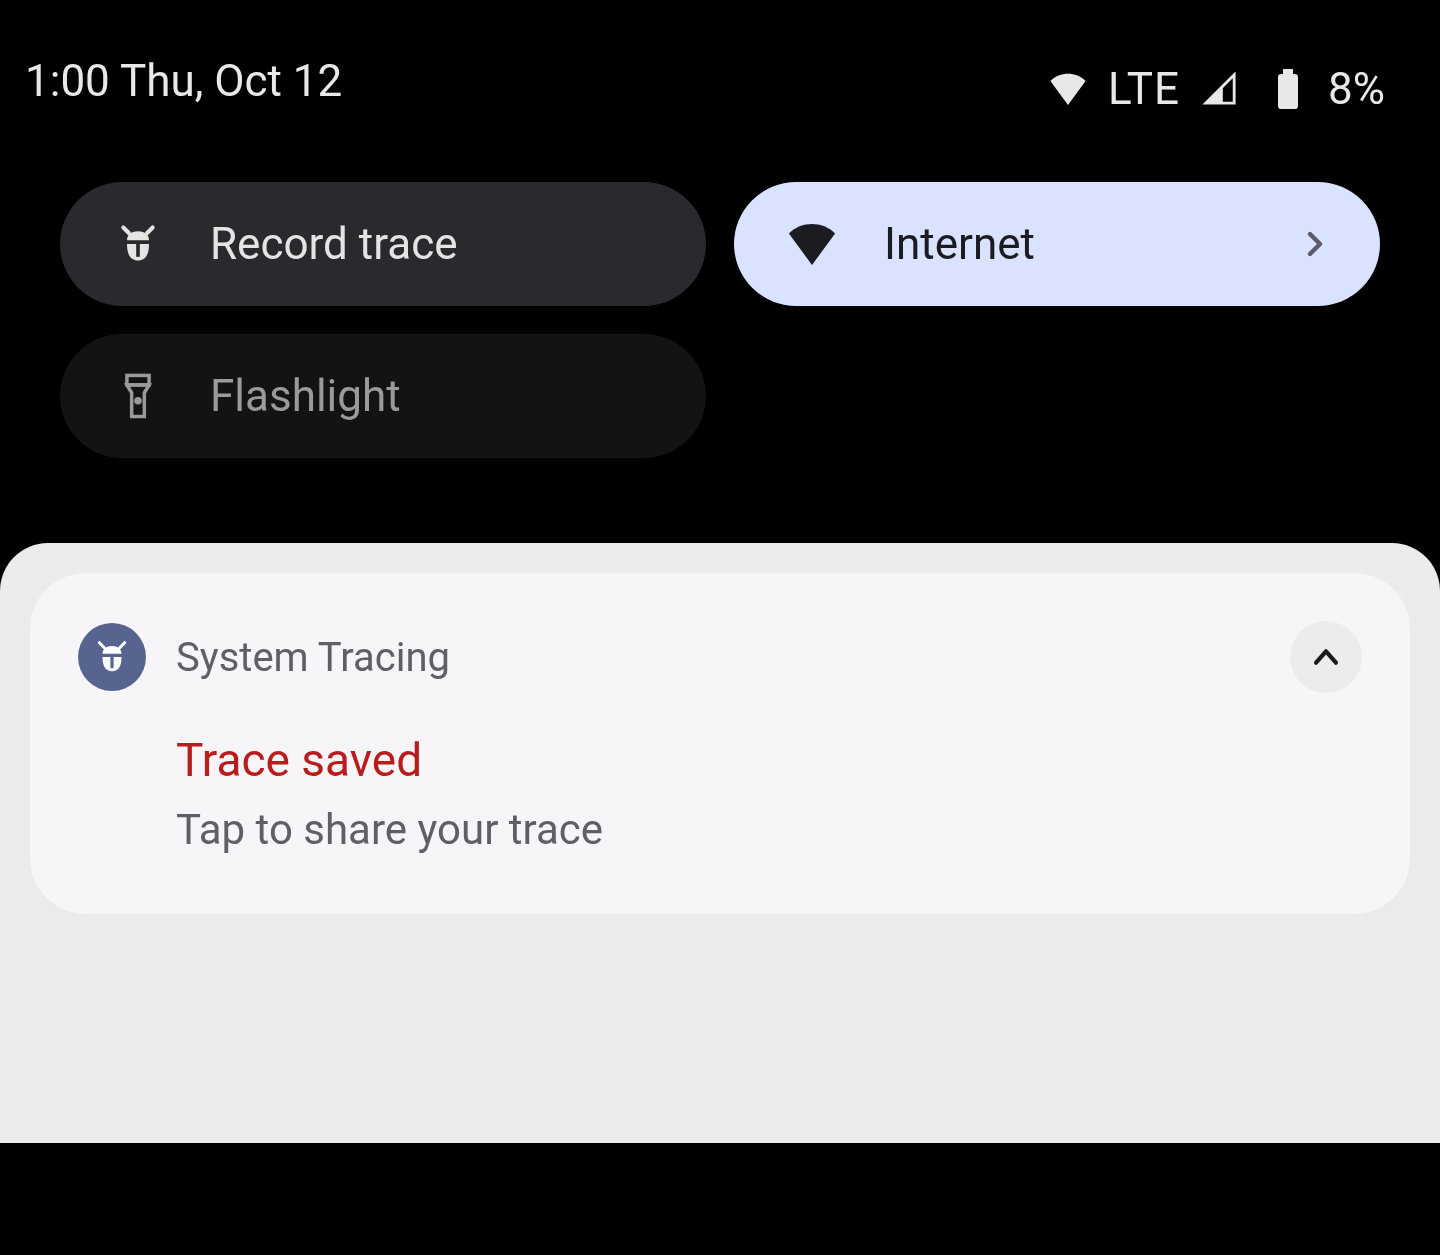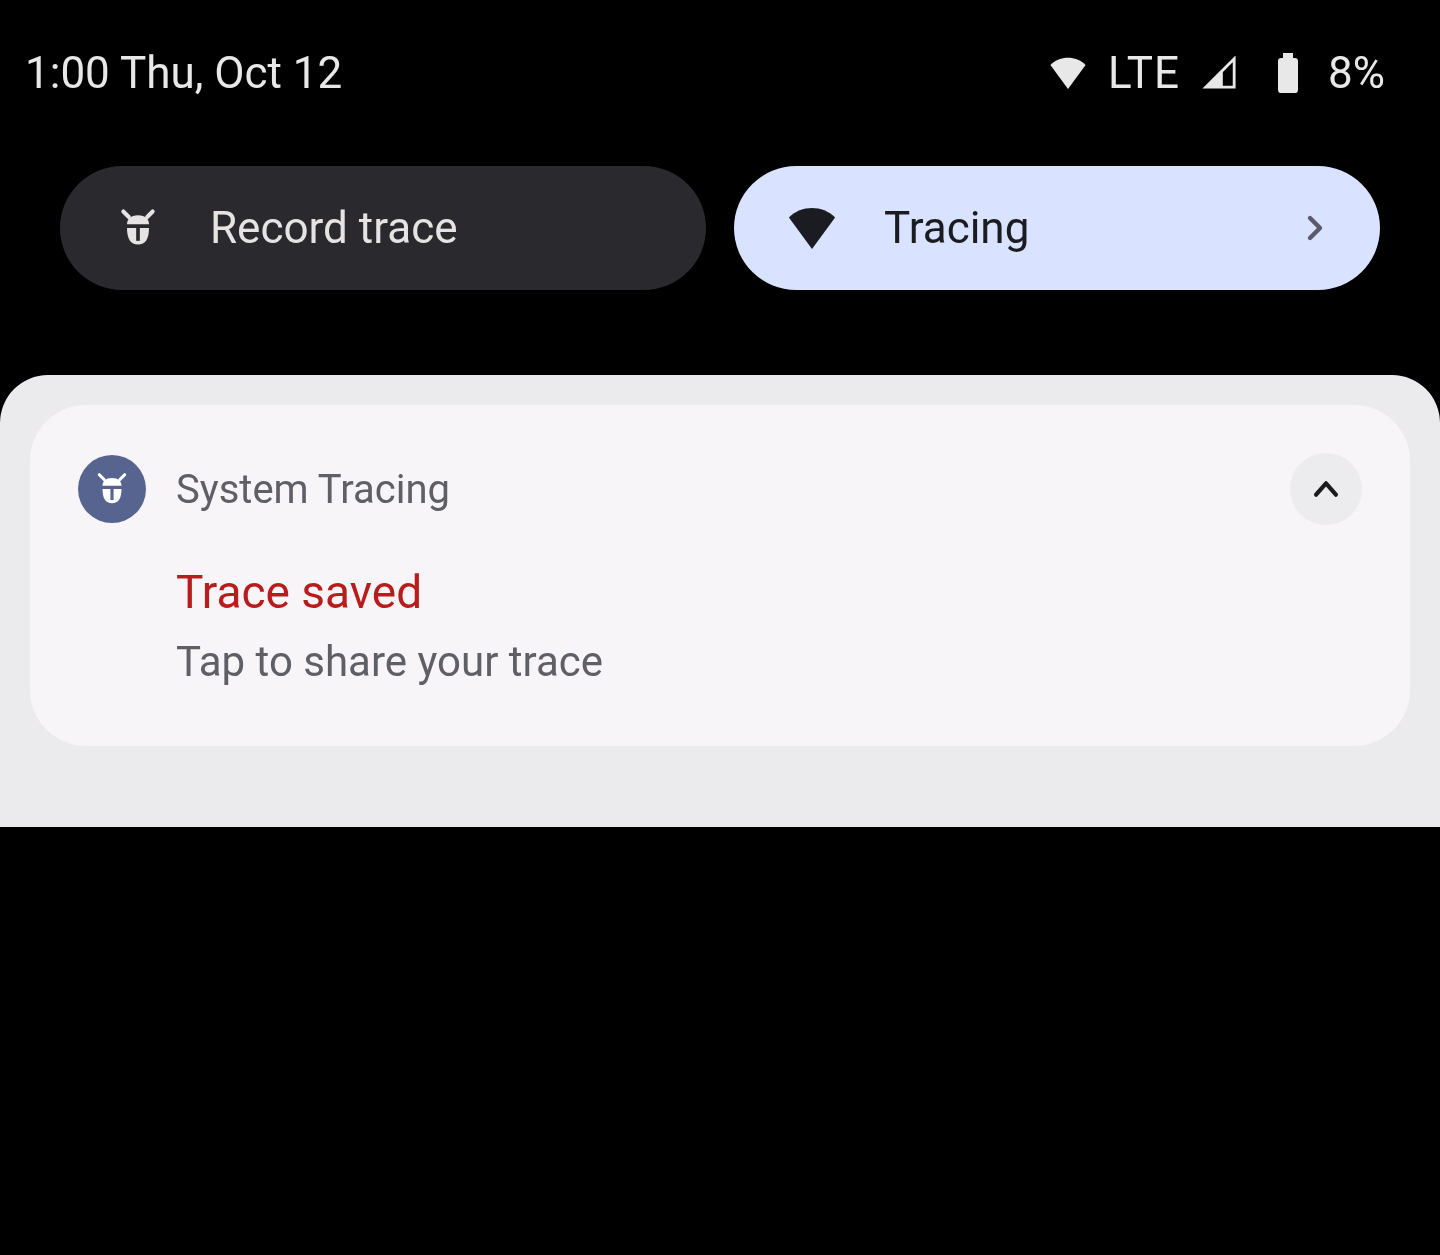--- a/index.html
+++ b/index.html
@@ -16,20 +16,21 @@
     align-items: center;
     padding: 45px 55px 0 25px;
     color: #e8e8e8;
     font-size: 44px;
     font-weight: 400;
   }
   .status-right {
     display: flex;
     align-items: center;
     gap: 12px;
+    margin-top: 16px;
   }
   .status-right .lte {
     font-size: 44px;
     letter-spacing: 1px;
   }
   .status-right .pct {
     font-size: 44px;
   }
   .qs-panel {
     padding: 65px 60px 0 60px;
@@ -71,21 +72,21 @@
     height: 56px;
     display: flex;
     align-items: center;
     justify-content: center;
   }
   .notif-shade {
     margin-top: 85px;
     background: #ebeaed;
     border-radius: 48px 48px 0 0;
     padding: 30px 30px 0 30px;
-    height: 452px;
+    height: 600px;
   }
   .notif-card {
     background: #f7f5f7;
     border-radius: 56px;
     padding: 48px 48px 60px 48px;
   }
   .notif-header {
     display: flex;
     align-items: center;
     gap: 30px;
@@ -171,29 +172,39 @@
     </span>
     <span class="label">Record trace</span>
   </div>
 
   <div class="qs-tile on">
     <span class="tile-icon">
       <svg width="52" height="42" viewBox="0 0 24 20">
           <path d="M12 20 L23 5 C17 -1 7 -1 1 5 Z" fill="#1a1c22"></path>
         </svg>
     </span>
-    <span class="label">Tracing</span>
+    <span class="label">Internet</span>
     <span class="chevron">
       <svg width="30" height="30" viewBox="0 0 24 24">
           <path d="M8 4 L16 12 L8 20" stroke="#5a5a6a" stroke-width="3.5" fill="none" stroke-linecap="round" stroke-linejoin="round"></path>
         </svg>
     </span>
   </div>
 
 
+  <div class="qs-tile off-dark">
+    <span class="tile-icon">
+      <svg width="38" height="52" viewBox="0 0 24 30" fill="none" stroke="#9a9a9a" stroke-width="2.2">
+        <rect x="5" y="2" width="14" height="6"></rect>
+        <path d="M5 8 L8 13 L8 28 L16 28 L16 13 L19 8 Z"></path>
+        <circle cx="12" cy="18" r="1.3" fill="#9a9a9a"></circle>
+      </svg>
+    </span>
+    <span class="label">Flashlight</span>
+  </div>
 
 </div>
 
 <div class="notif-shade">
   <div class="notif-card">
     <div class="notif-header">
       <div class="notif-app-icon">
         <svg width="38" height="38" viewBox="0 0 24 24" fill="#ffffff">
           <path d="M4 3 L7 6 M20 3 L17 6" stroke="#ffffff" stroke-width="2" stroke-linecap="round"></path>
           <path d="M12 5 C8 5 6 7 6 10 L18 10 C18 7 16 5 12 5 Z"></path>

